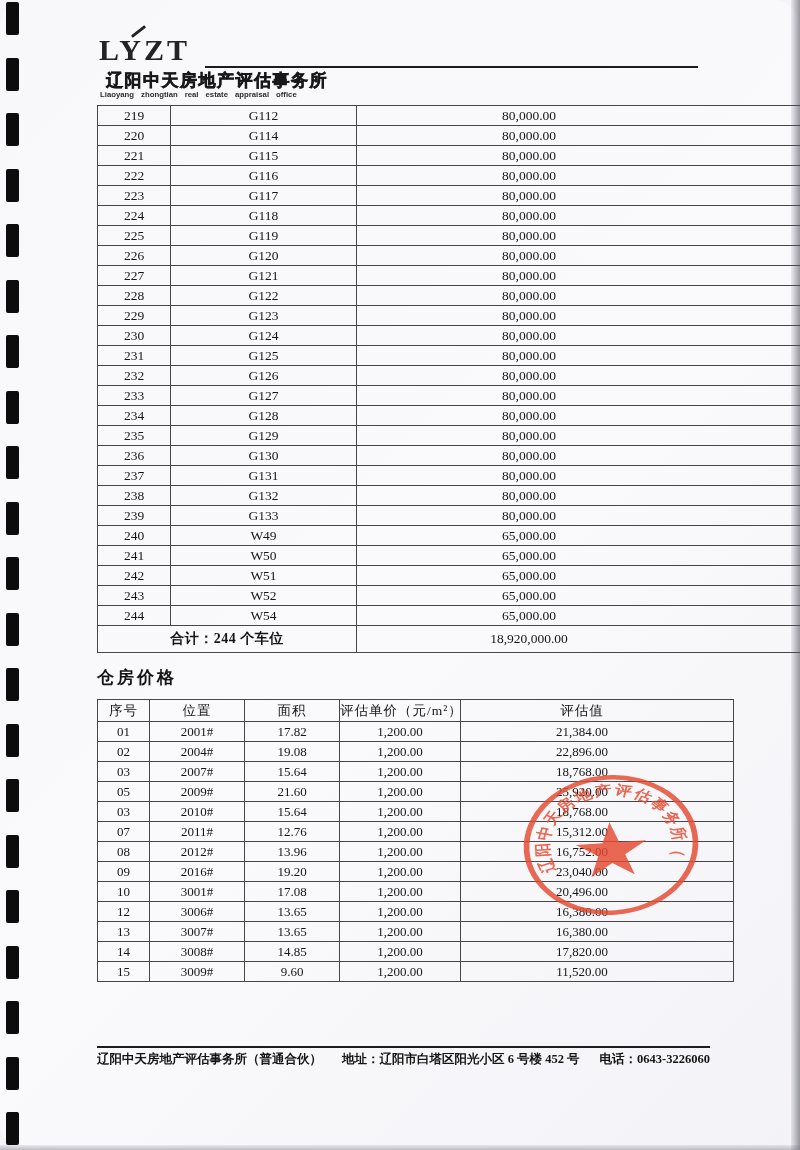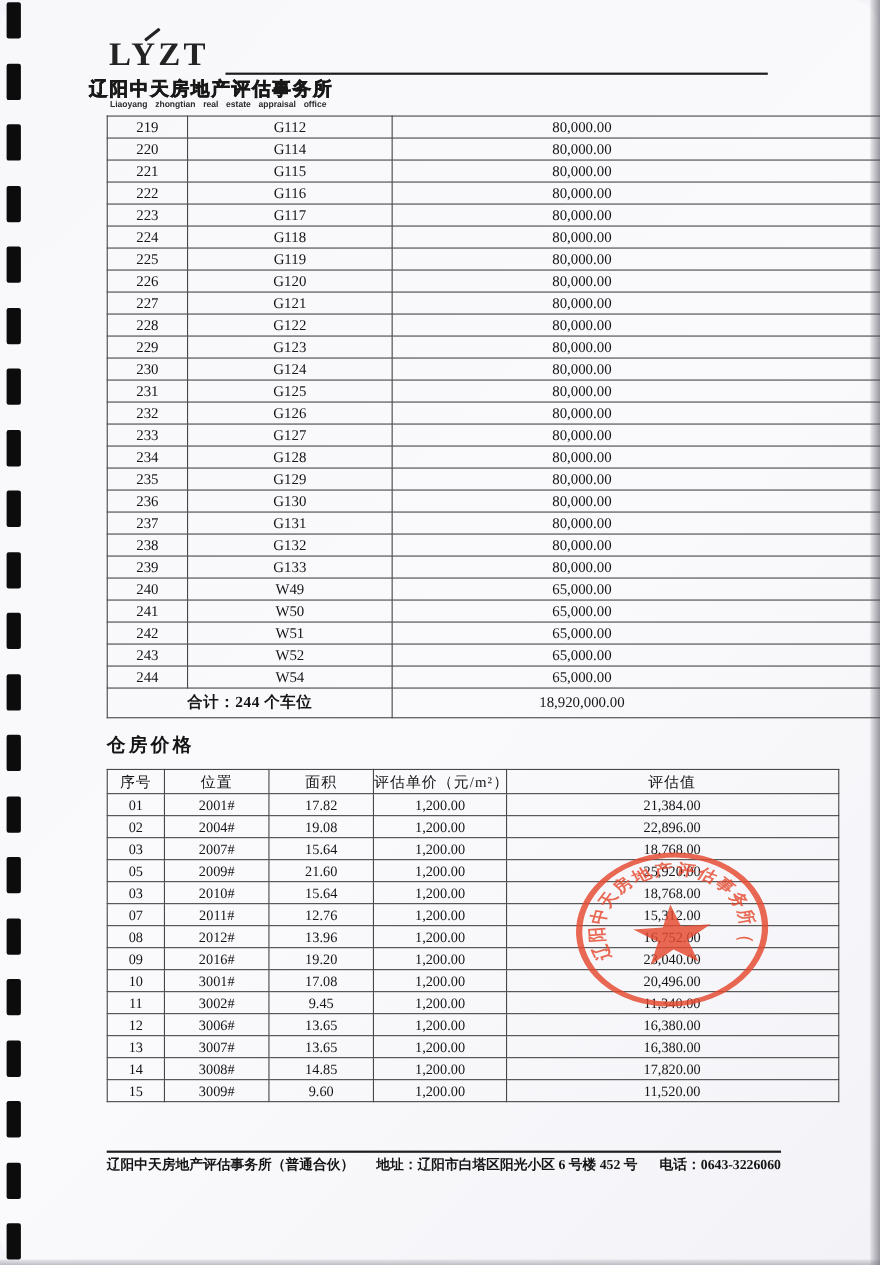--- a/index.html
+++ b/index.html
@@ -37,21 +37,21 @@
     font-weight:bold;font-size:30px;letter-spacing:3px;color:#232323;
   }
   .logo-accent{
     position:absolute;left:130px;top:30px;width:17px;height:3px;
     background:#232323;transform:rotate(-38deg);border-radius:1px;
   }
   .logo-rule{
     position:absolute;left:205px;top:66px;width:493px;height:2px;background:#1c1c1c;
   }
   .company-cn{
-    position:absolute;left:81px;top:69px;
+    position:absolute;left:106px;top:69px;
     font-weight:900;font-size:17px;letter-spacing:1.5px;color:#181818;text-align:center;
     -webkit-text-stroke:0.6px #181818;
   }
   .company-en{
     position:absolute;left:100px;top:90px;
     font-family:"Liberation Sans","DejaVu Sans",sans-serif;
     font-weight:bold;font-size:8px;color:#2d2d2d;word-spacing:5px;
     transform:scaleX(0.97);transform-origin:left;
   }
   
@@ -75,21 +75,21 @@
     position:absolute;left:97px;top:666px;width:601px;
     text-align:left;font-size:17px;font-weight:600;letter-spacing:3px;color:#141414;
   }
   .tbl-warehouse{position:absolute;left:97px;top:699px;width:601px;}
   .tbl-warehouse th{height:21px;font-weight:normal;font-size:13.5px;letter-spacing:1px;}
   .tbl-warehouse td{height:19px;font-size:13px;}
   .tbl-warehouse .c1{width:51px;}
   .tbl-warehouse .c2{width:94px;}
   .tbl-warehouse .c3{width:94px;}
   .tbl-warehouse .c4{width:120px;}
-  .tbl-warehouse .c5{width:242px;padding-right:30px;padding-left:29px;}
+  .tbl-warehouse .c5{width:242px;padding-right:30px;}
   
   .stamp{
     position:absolute;left:516px;top:769px;width:190px;height:152px;
     opacity:0.82;transform:rotate(-4deg);pointer-events:none;
   }
   
   .footer-rule{
     position:absolute;left:97px;top:1046px;width:613px;height:2px;background:#1d1d1d;
   }
   .footer{
@@ -342,27 +342,20 @@
           <td class="c5">23,040.00</td>
         </tr>
         <tr>
           <td class="c1">10</td>
           <td class="c2">3001#</td>
           <td class="c3">17.08</td>
           <td class="c4">1,200.00</td>
           <td class="c5">20,496.00</td>
         </tr>
         <tr>
-          <td class="c1">11</td>
-          <td class="c2">3002#</td>
-          <td class="c3">9.45</td>
-          <td class="c4">1,200.00</td>
-          <td class="c5">11,340.00</td>
-        </tr>
-        <tr>
           <td class="c1">12</td>
           <td class="c2">3006#</td>
           <td class="c3">13.65</td>
           <td class="c4">1,200.00</td>
           <td class="c5">16,380.00</td>
         </tr>
         <tr>
           <td class="c1">13</td>
           <td class="c2">3007#</td>
           <td class="c3">13.65</td>

